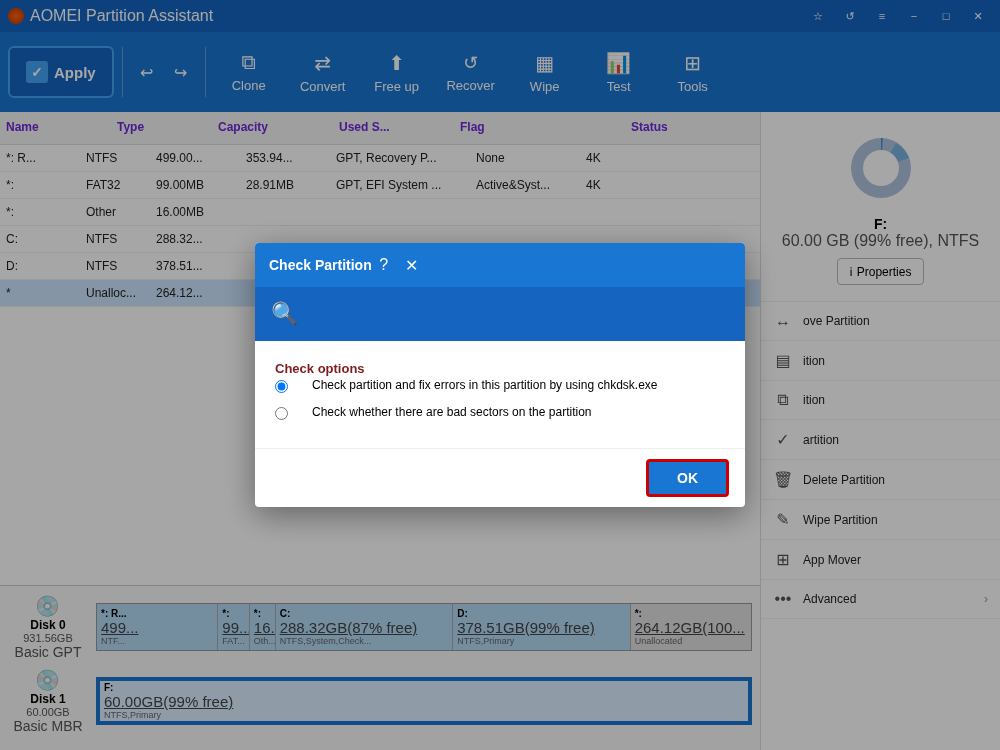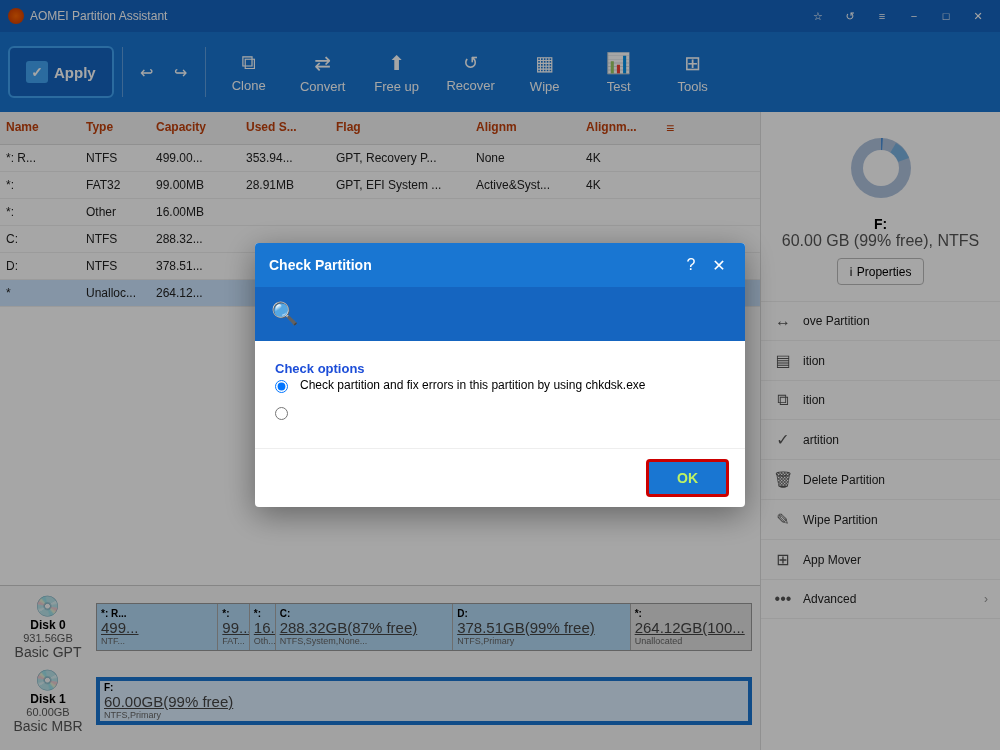--- a/index.html
+++ b/index.html
@@ -15,21 +15,21 @@
       color: white;
       font-size: 12px;
       user-select: none;
     }
     .title-bar .app-icon {
       width: 16px; height: 16px; margin-right: 6px;
       background: radial-gradient(circle, #ff6600, #cc3300);
       border-radius: 50%;
       flex-shrink: 0;
     }
-    .title-bar .title-text { flex: 1; font-size: 12px; }
+    .title-bar .title-text { flex: 1; font-size: 16px; }
     .title-bar .window-controls { display: flex; gap: 4px; }
     .title-bar .win-btn {
       width: 28px; height: 20px; display: flex; align-items: center; justify-content: center;
       cursor: pointer; border-radius: 2px; font-size: 11px; color: white;
     }
 
     
     .toolbar {
       background: #1976d2;
       height: 80px;
@@ -80,23 +80,23 @@
     
     .left-panel { flex: 1; display: flex; flex-direction: column; background: white; overflow: hidden; }
 
     
     .partition-table { flex: 1; overflow-y: auto; }
     .table-header {
       display: grid;
       grid-template-columns: 80px 70px 90px 90px 140px 110px 80px 24px;
       background: #f5f5f5;
       border-bottom: 1px solid #ddd;
-      font-size: 12px; font-weight: bold; color: #c2410c;
+      font-size: 12px; font-weight: bold; color: #6d28d9;
       padding: 4px 0;
-      position: sticky; top: 0; z-index: 1;
+      position: sticky; top: 0; z-index: 1; gap: 31px;
     }
     .table-header div { padding: 4px 6px; }
     .table-row {
       display: grid;
       grid-template-columns: 80px 70px 90px 90px 140px 110px 80px;
       font-size: 12px; color: #222;
       border-bottom: 1px solid #eee;
     }
     .table-row.selected { background: #cce5ff; }
     .table-row div { padding: 6px 6px; white-space: nowrap; overflow: hidden; text-overflow: ellipsis; }
@@ -148,42 +148,42 @@
       position: fixed; top: 0; left: 0; width: 100%; height: 100%;
       background: rgba(0,0,0,0.35); z-index: 100;
       display: flex; align-items: center; justify-content: center;
     }
     .modal {
       background: white; border-radius: 4px; width: 490px;
       box-shadow: 0 8px 32px rgba(0,0,0,0.4); overflow: hidden;
     }
     .modal-header {
       background: #1976d2; color: white; padding: 10px 14px;
-      display: flex; align-items: center; justify-content: space-between;
+      display: flex; align-items: center; 
       font-size: 14px; font-weight: bold;
     }
     .modal-header .modal-title-left { display: flex; align-items: center; gap: 8px; }
     .modal-header-controls { display: flex; gap: 4px; }
     .modal-header-controls button {
       background: none; border: none; color: white; cursor: pointer;
       font-size: 16px; width: 24px; height: 24px; display: flex; align-items: center; justify-content: center;
       border-radius: 3px;
     }
     .modal-search-bar {
       background: #1565c0; padding: 14px 16px; display: flex; align-items: center; gap: 12px;
     }
     .modal-search-bar .search-icon { color: white; font-size: 22px; }
     .modal-search-bar .search-text { color: white; font-size: 13px; }
     .modal-options { padding: 20px 20px 16px; }
-    .modal-options .options-title { font-size: 13px; color: #1d4ed8; font-weight: bold; margin-bottom: 2px; }
-    .modal-options .option-item { display: flex; align-items: flex-start; gap: 12px; margin-bottom: 12px; font-size: 12px; }
+    .modal-options .options-title { font-size: 13px; color: #7f1d1d; font-weight: bold; margin-bottom: 2px; }
+    .modal-options .option-item { display: flex; align-items: flex-start; gap: 24px; margin-bottom: 12px; font-size: 12px; }
     .modal-options .option-item input[type=radio] { margin-top: 2px; cursor: pointer; }
     .modal-footer { padding: 10px 16px; display: flex; justify-content: flex-end; border-top: 1px solid #eee; }
     .modal-footer .ok-btn {
-      background: #1976d2; color: #bef264; border: 3px solid #cc0000;
+      background: #1976d2; color: #ffffff; border: 3px solid #cc0000;
       border-radius: 4px; padding: 8px 28px; font-size: 14px; font-weight: bold;
       cursor: pointer;
     }
 
     
     .pie-chart { width: 80px; height: 80px; }
 
     
     .disk1-bar { border: 2px solid #1976d2; }
   </style>
@@ -248,21 +248,21 @@
 
   <div class="left-panel">
 
     <div class="partition-table">
       <div class="table-header">
         <div>Name</div>
         <div>Type</div>
         <div>Capacity</div>
         <div>Used S...</div>
         <div>Flag</div>
-        <div>Alignm</div>
+        <div>Status</div>
         <div>Alignm...</div>
         <div style="font-size:14px; cursor:pointer;">≡</div>
       </div>
 
       <div class="table-row">
         <div>*: R...</div>
         <div>NTFS</div>
         <div>499.00...</div>
         <div>353.94...</div>
         <div>GPT, Recovery P...</div>
@@ -337,21 +337,21 @@
             <span class="part-fs">FAT...</span>
           </div>
           <div class="disk-part" style="flex:0.3; background:#b3d9f5;">
             <span class="part-name">*:</span>
             <span class="part-size">16.0...</span>
             <span class="part-fs">Oth...</span>
           </div>
           <div class="disk-part" style="flex:3; background:#b3d9f5;">
             <span class="part-name">C:</span>
             <span class="part-size">288.32GB(87% free)</span>
-            <span class="part-fs">NTFS,System,None...</span>
+            <span class="part-fs">NTFS,System,Check...</span>
           </div>
           <div class="disk-part" style="flex:3; background:#b3d9f5;">
             <span class="part-name">D:</span>
             <span class="part-size">378.51GB(99% free)</span>
             <span class="part-fs">NTFS,Primary</span>
           </div>
           <div class="disk-part" style="flex:2; background:#e0e0e0;">
             <span class="part-name">*:</span>
             <span class="part-size">264.12GB(100...</span>
             <span class="part-fs">Unallocated</span>
@@ -454,20 +454,21 @@
     </div>
 
     <div class="modal-options">
       <div class="options-title">Check options</div>
       <div class="option-item">
         <input type="radio" name="check-opt" checked="" style="">
         <label>Check partition and fix errors in this partition by using chkdsk.exe</label>
       </div>
       <div class="option-item">
         <input type="radio" name="check-opt" style="">
+        <label>Check whether there are bad sectors on the partition</label>
       </div>
     </div>
 
     <div class="modal-footer">
       <button class="ok-btn">OK</button>
     </div>
   </div>
 </div>
 
 </body></html>

